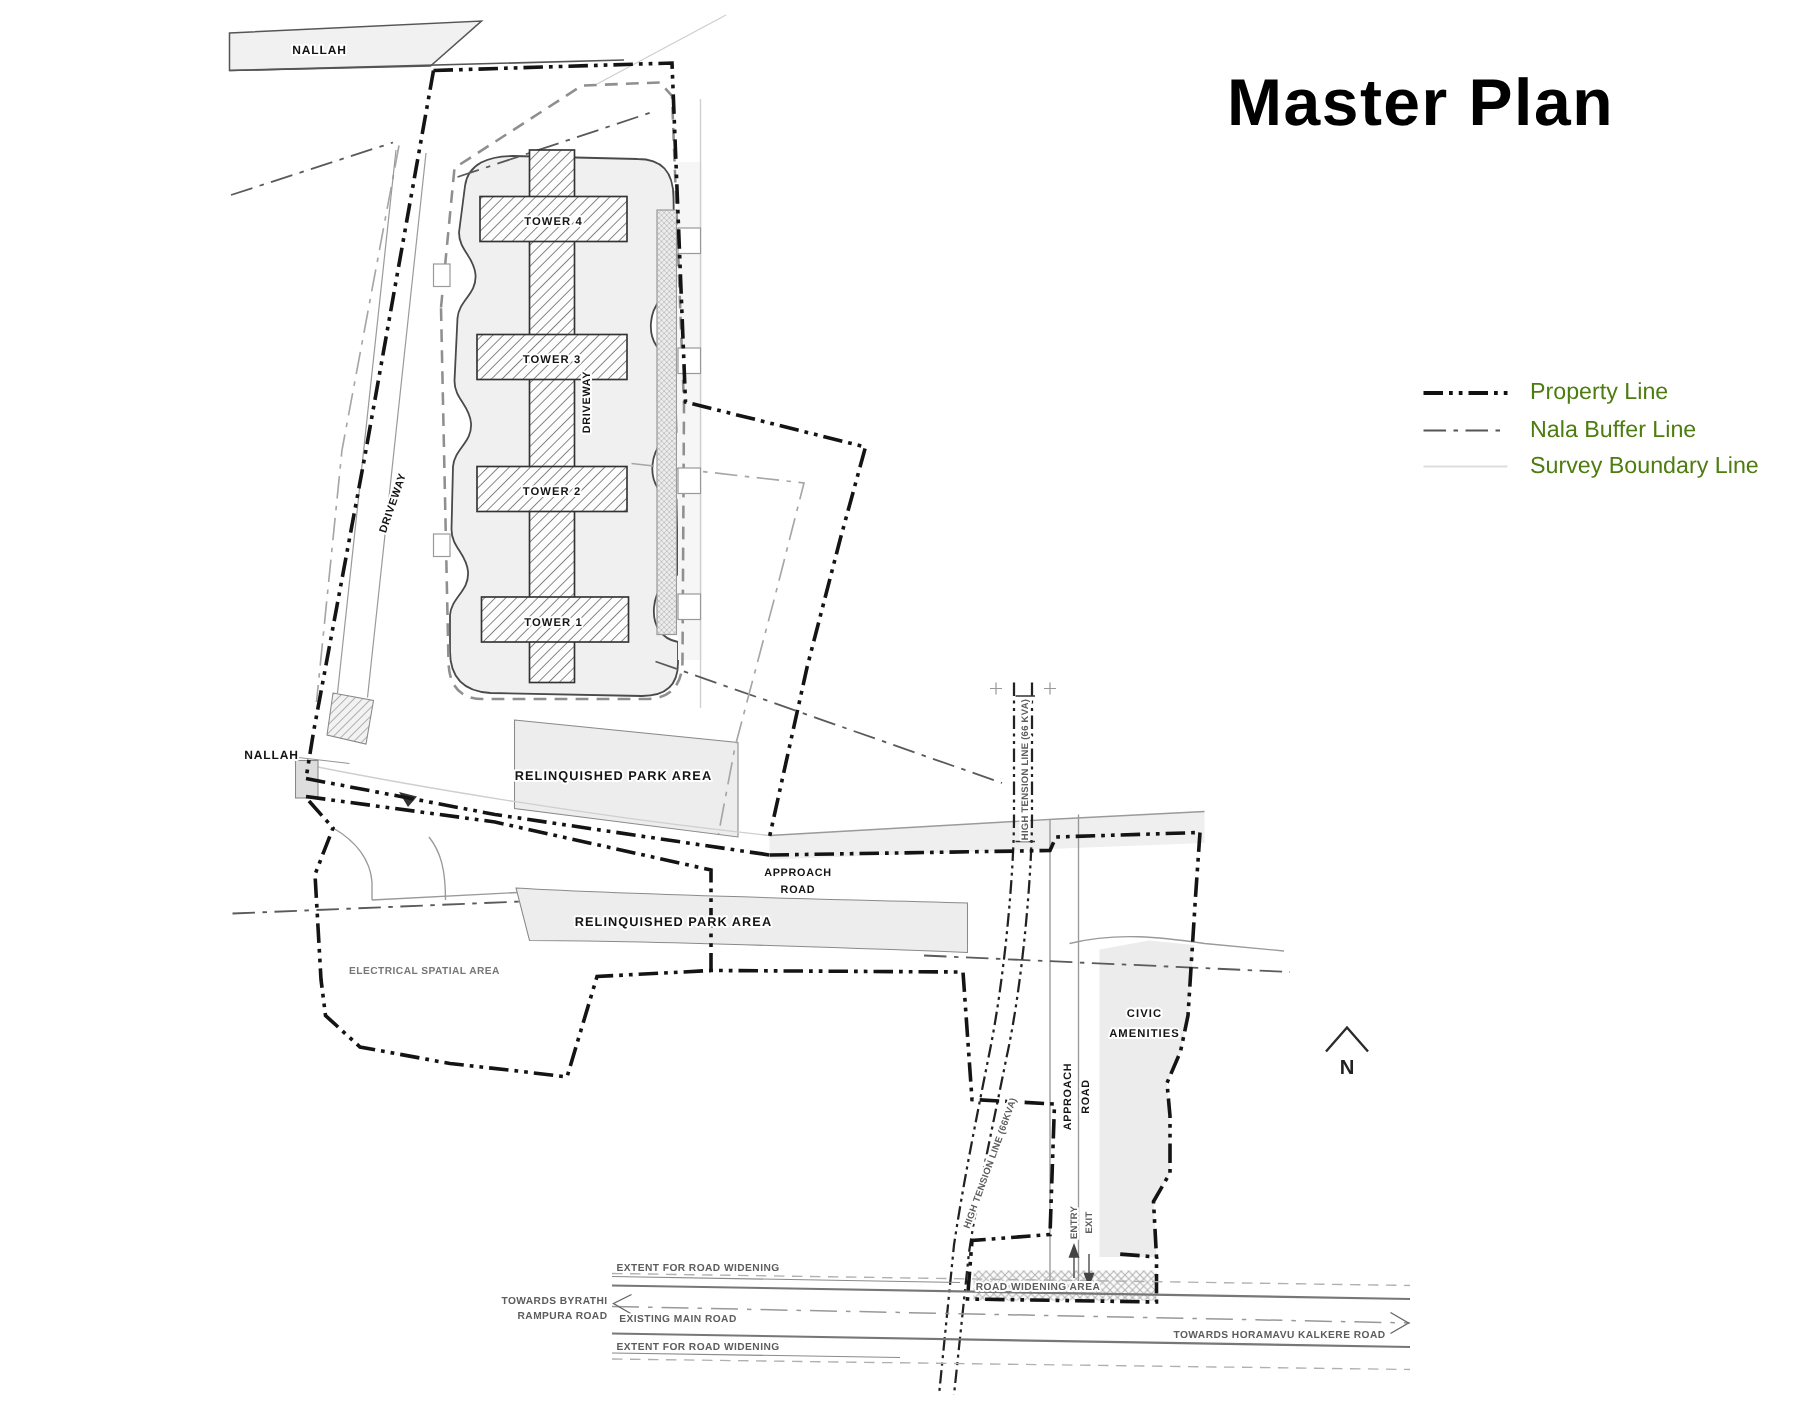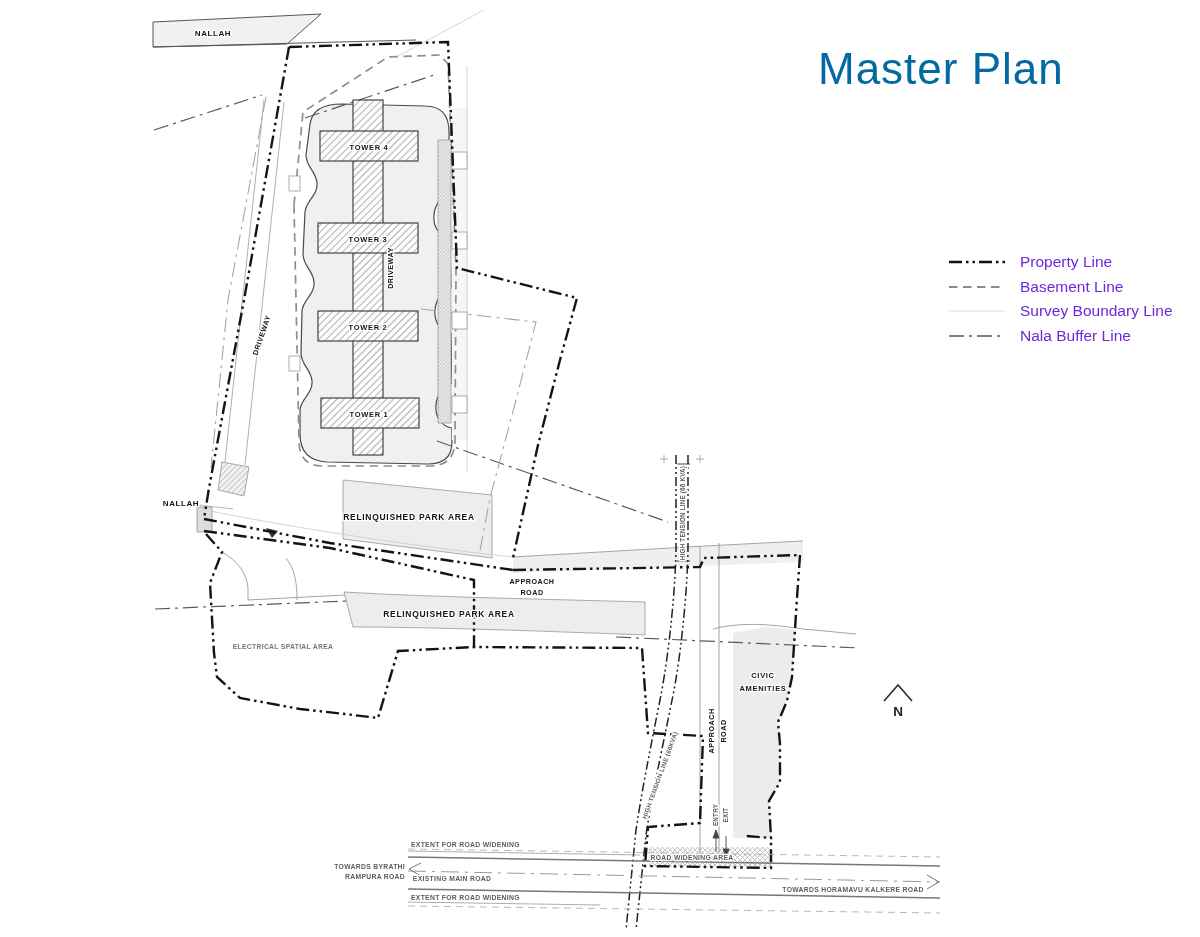--- a/index.html
+++ b/index.html
@@ -1,23 +1,23 @@
 <!DOCTYPE html>
 <html><head>
 <meta charset="utf-8">
 <style>
   html,body{margin:0;padding:0;background:#fff;}
   .canvas{position:relative;width:1200px;height:937px;background:#fff;overflow:hidden;
           font-family:"Liberation Sans",sans-serif;}
-  .title{position:absolute;left:818px;top:44px;font-size:44px;font-weight:400;
-         letter-spacing:1px;color:#0369a1;}
+  .title{position:absolute;left:818px;top:44px;font-size:44px;font-weight:700;
+         letter-spacing:1px;color:#000000;}
   .legend{position:absolute;left:948px;top:250px;}
   .legend-row{display:flex;align-items:center;height:24.6px;}
   .legend-swatch{width:58px;height:12px;margin-right:14px;flex:none;}
-  .legend-label{font-size:15.5px;color:#6d28d9;white-space:nowrap;}
+  .legend-label{font-size:15.5px;color:#4d7c0f;white-space:nowrap;}
   svg text{font-family:"Liberation Sans",sans-serif;}
   .t{font-weight:bold;fill:#141414;paint-order:stroke;stroke:#fff;stroke-width:2.6px;
      stroke-linejoin:round;}
   .t9{font-size:8.5px;letter-spacing:.7px}
   .t8{font-size:8px;letter-spacing:.6px}
   .t75{font-size:7.5px;letter-spacing:.7px}
   .t7{font-size:7.2px;letter-spacing:.5px}
   .t65{font-size:6.8px;letter-spacing:.3px}
   .t63{font-size:6.3px;letter-spacing:.2px}
   .gray{fill:#5d5d5d}
@@ -223,31 +223,25 @@
   
   <div class="legend">
     <div class="legend-row">
       <svg class="legend-swatch" viewBox="0 0 58 12">
         <line x1="1" y1="6" x2="57" y2="6" stroke="#111" stroke-width="2.6" stroke-dasharray="13 4 2.5 4 2.5 4"></line>
       </svg>
       <span class="legend-label">Property Line</span>
     </div>
     <div class="legend-row">
       <svg class="legend-swatch" viewBox="0 0 58 12">
-        <line x1="1" y1="6" x2="57" y2="6" stroke="#8a8a8a" stroke-width="2" stroke-dasharray="8.5 5.5"></line>
+        <line x1="1" y1="6" x2="57" y2="6" stroke="#555" stroke-width="1.4" stroke-dasharray="15 5 3 5"></line>
       </svg>
-      <span class="legend-label">Basement Line</span>
+      <span class="legend-label">Nala Buffer Line</span>
     </div>
     <div class="legend-row">
       <svg class="legend-swatch" viewBox="0 0 58 12">
         <line x1="1" y1="6" x2="57" y2="6" stroke="#ddd" stroke-width="1.2"></line>
       </svg>
       <span class="legend-label">Survey Boundary Line</span>
     </div>
-    <div class="legend-row">
-      <svg class="legend-swatch" viewBox="0 0 58 12">
-        <line x1="1" y1="6" x2="57" y2="6" stroke="#555" stroke-width="1.4" stroke-dasharray="15 5 3 5"></line>
-      </svg>
-      <span class="legend-label">Nala Buffer Line</span>
-    </div>
   </div>
 
 </div>
 
 </body></html>

